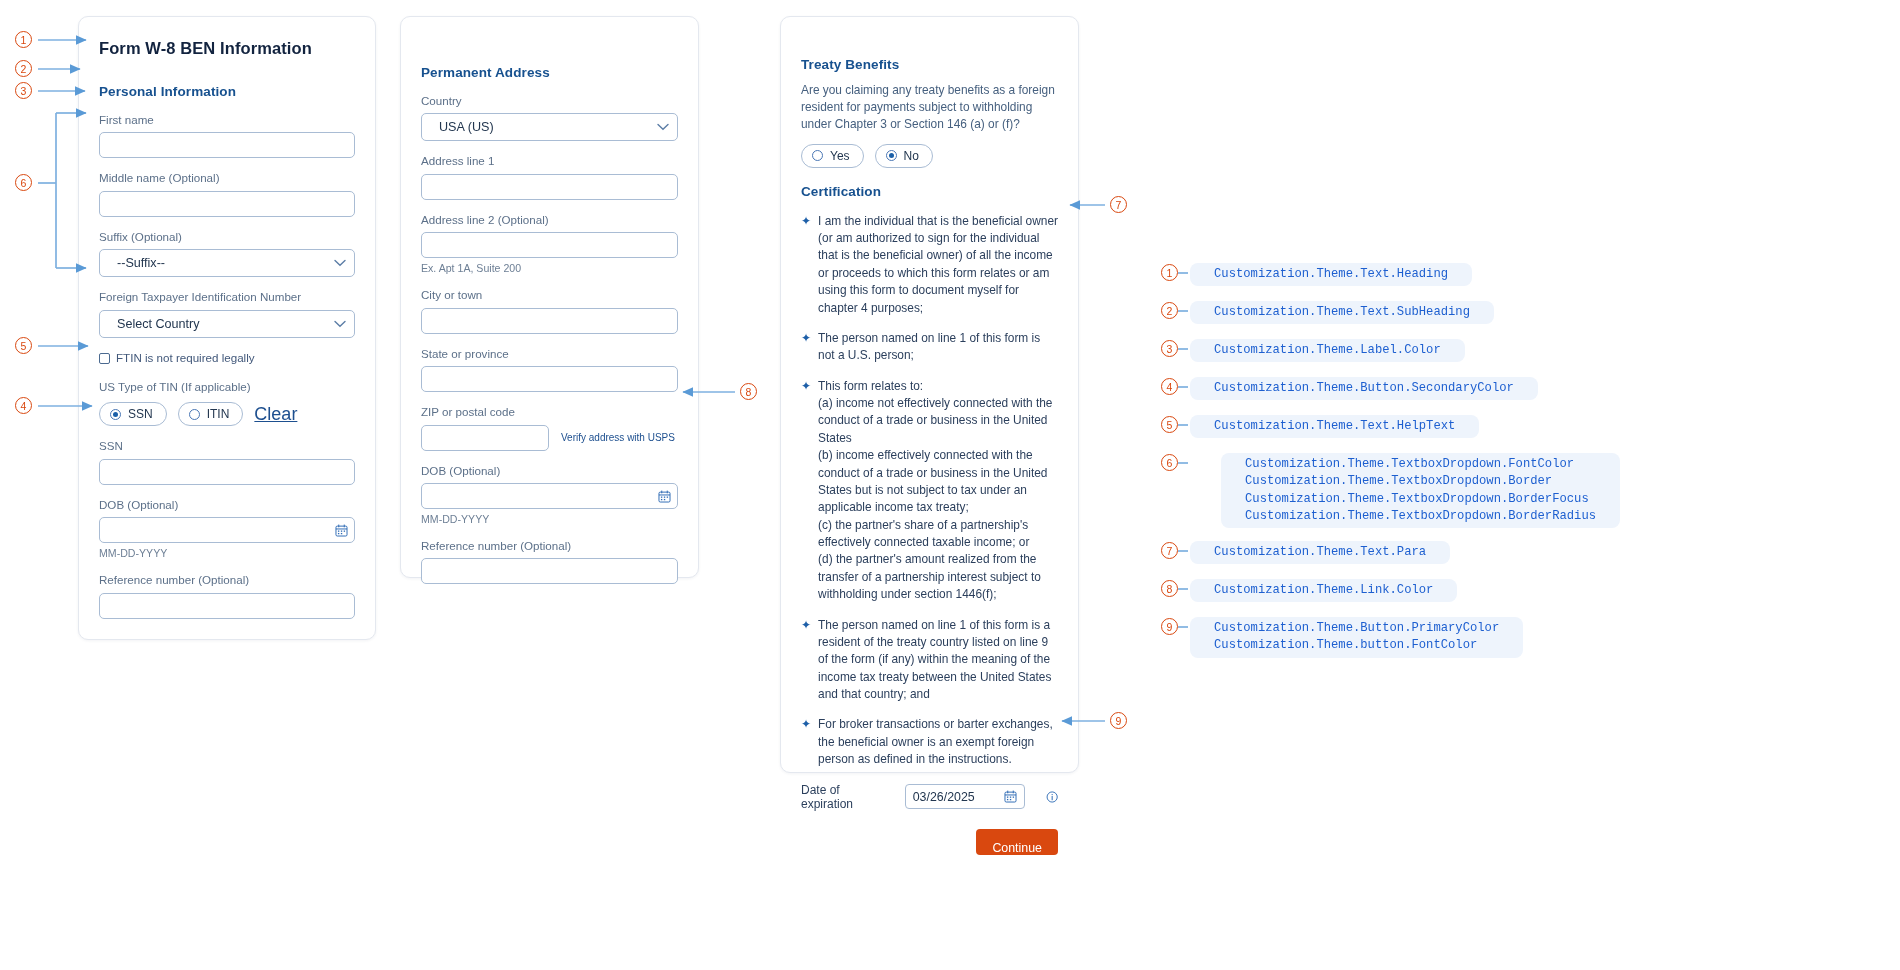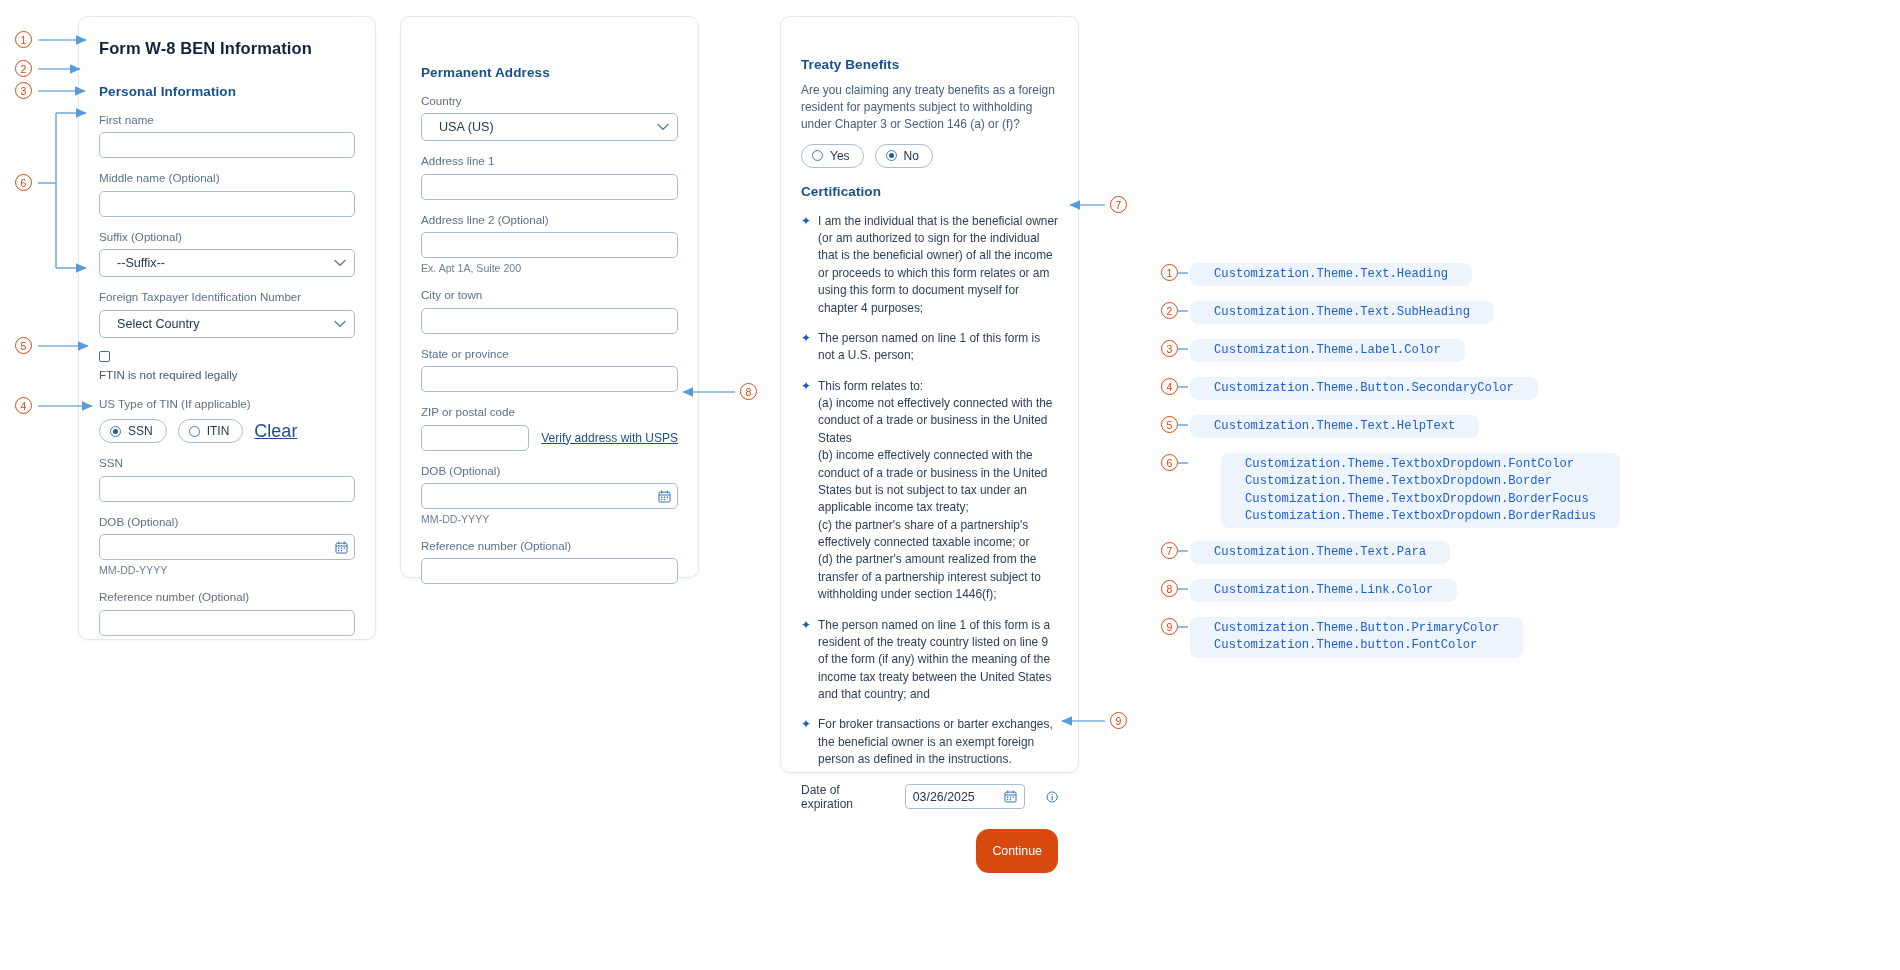--- a/index.html
+++ b/index.html
@@ -75,21 +75,21 @@
     display:flex;
     align-items:center;
     padding:0 17px;
     font-size:12.6px;
     color:#22364f;
     position:relative;
   }
   .chev-svg{ position:absolute; right:8px; top:50%; transform:translateY(-50%); }
 
   
-  .checkrow{ display:flex; align-items:flex-start; gap:6px; margin:1px 0 16px 0;flex-direction:column; }
+  .checkrow{ display:flex; align-items:flex-end; gap:6px; margin:1px 0 16px 0; }
   .checkbox{
     width:11px;height:11px;border:1.4px solid #4b6a90;border-radius:2px;background:#fff;flex:none;
   }
   .checkrow span{ font-size:11.6px; color:#3d5madrid; }
   .checktext{ font-size:11.6px; color:#42587a; }
 
   
   .pill-row{ display:flex; align-items:center; gap:11px; margin-top:8px; }
   .pill{
     display:flex; align-items:center; gap:7px;
@@ -118,21 +118,21 @@
   .dateinput{
     width:100%; height:26px;
     border:1px solid #a9bcd4; border-radius:5px; background:#fff;
     display:flex; align-items:center; justify-content:flex-end;
     padding-right:6px;
   }
 
   
   .zip-row{ display:flex; align-items:center; gap:12px; }
   .verify-link{
-    font-size:12px; color:#1d4f8f; text-decoration:underline; white-space:nowrap;
+    font-size:10px; color:#1d4f8f; white-space:nowrap;
   }
 
   
   .para{
     font-size:11.9px; color:#4a6party; line-height:1.42; margin:0 0 11px 0; color:#46607f;
   }
   .cert-item{
     display:flex; gap:7px; margin-bottom:13px;
   }
   .cert-bullet{
@@ -147,22 +147,22 @@
   .expire-label{ font-size:12px; color:#2b3f5c; }
   .expire-box{
     border:1px solid #a9bcd4; border-radius:4px; height:25px;
     display:flex; align-items:center; gap:10px; padding:0 7px;
     font-size:12.4px; color:#22364f; min-width:120px; justify-content:space-between;
   }
   .btn-primary{
     background:#d9480f;
     color:#ffffff;
     border:none;
-    border-radius:13px;
-    height:44px;
+    border-radius:4px;
+    height:26px;
     padding:12px 16px;
     font-size:12.4px;
     font-family:"Liberation Sans", sans-serif;
     cursor:pointer;
   }
   .btn-row{ display:flex; justify-content:flex-end; margin-top:18px; }
 
   
   .marker{
     position:absolute;

